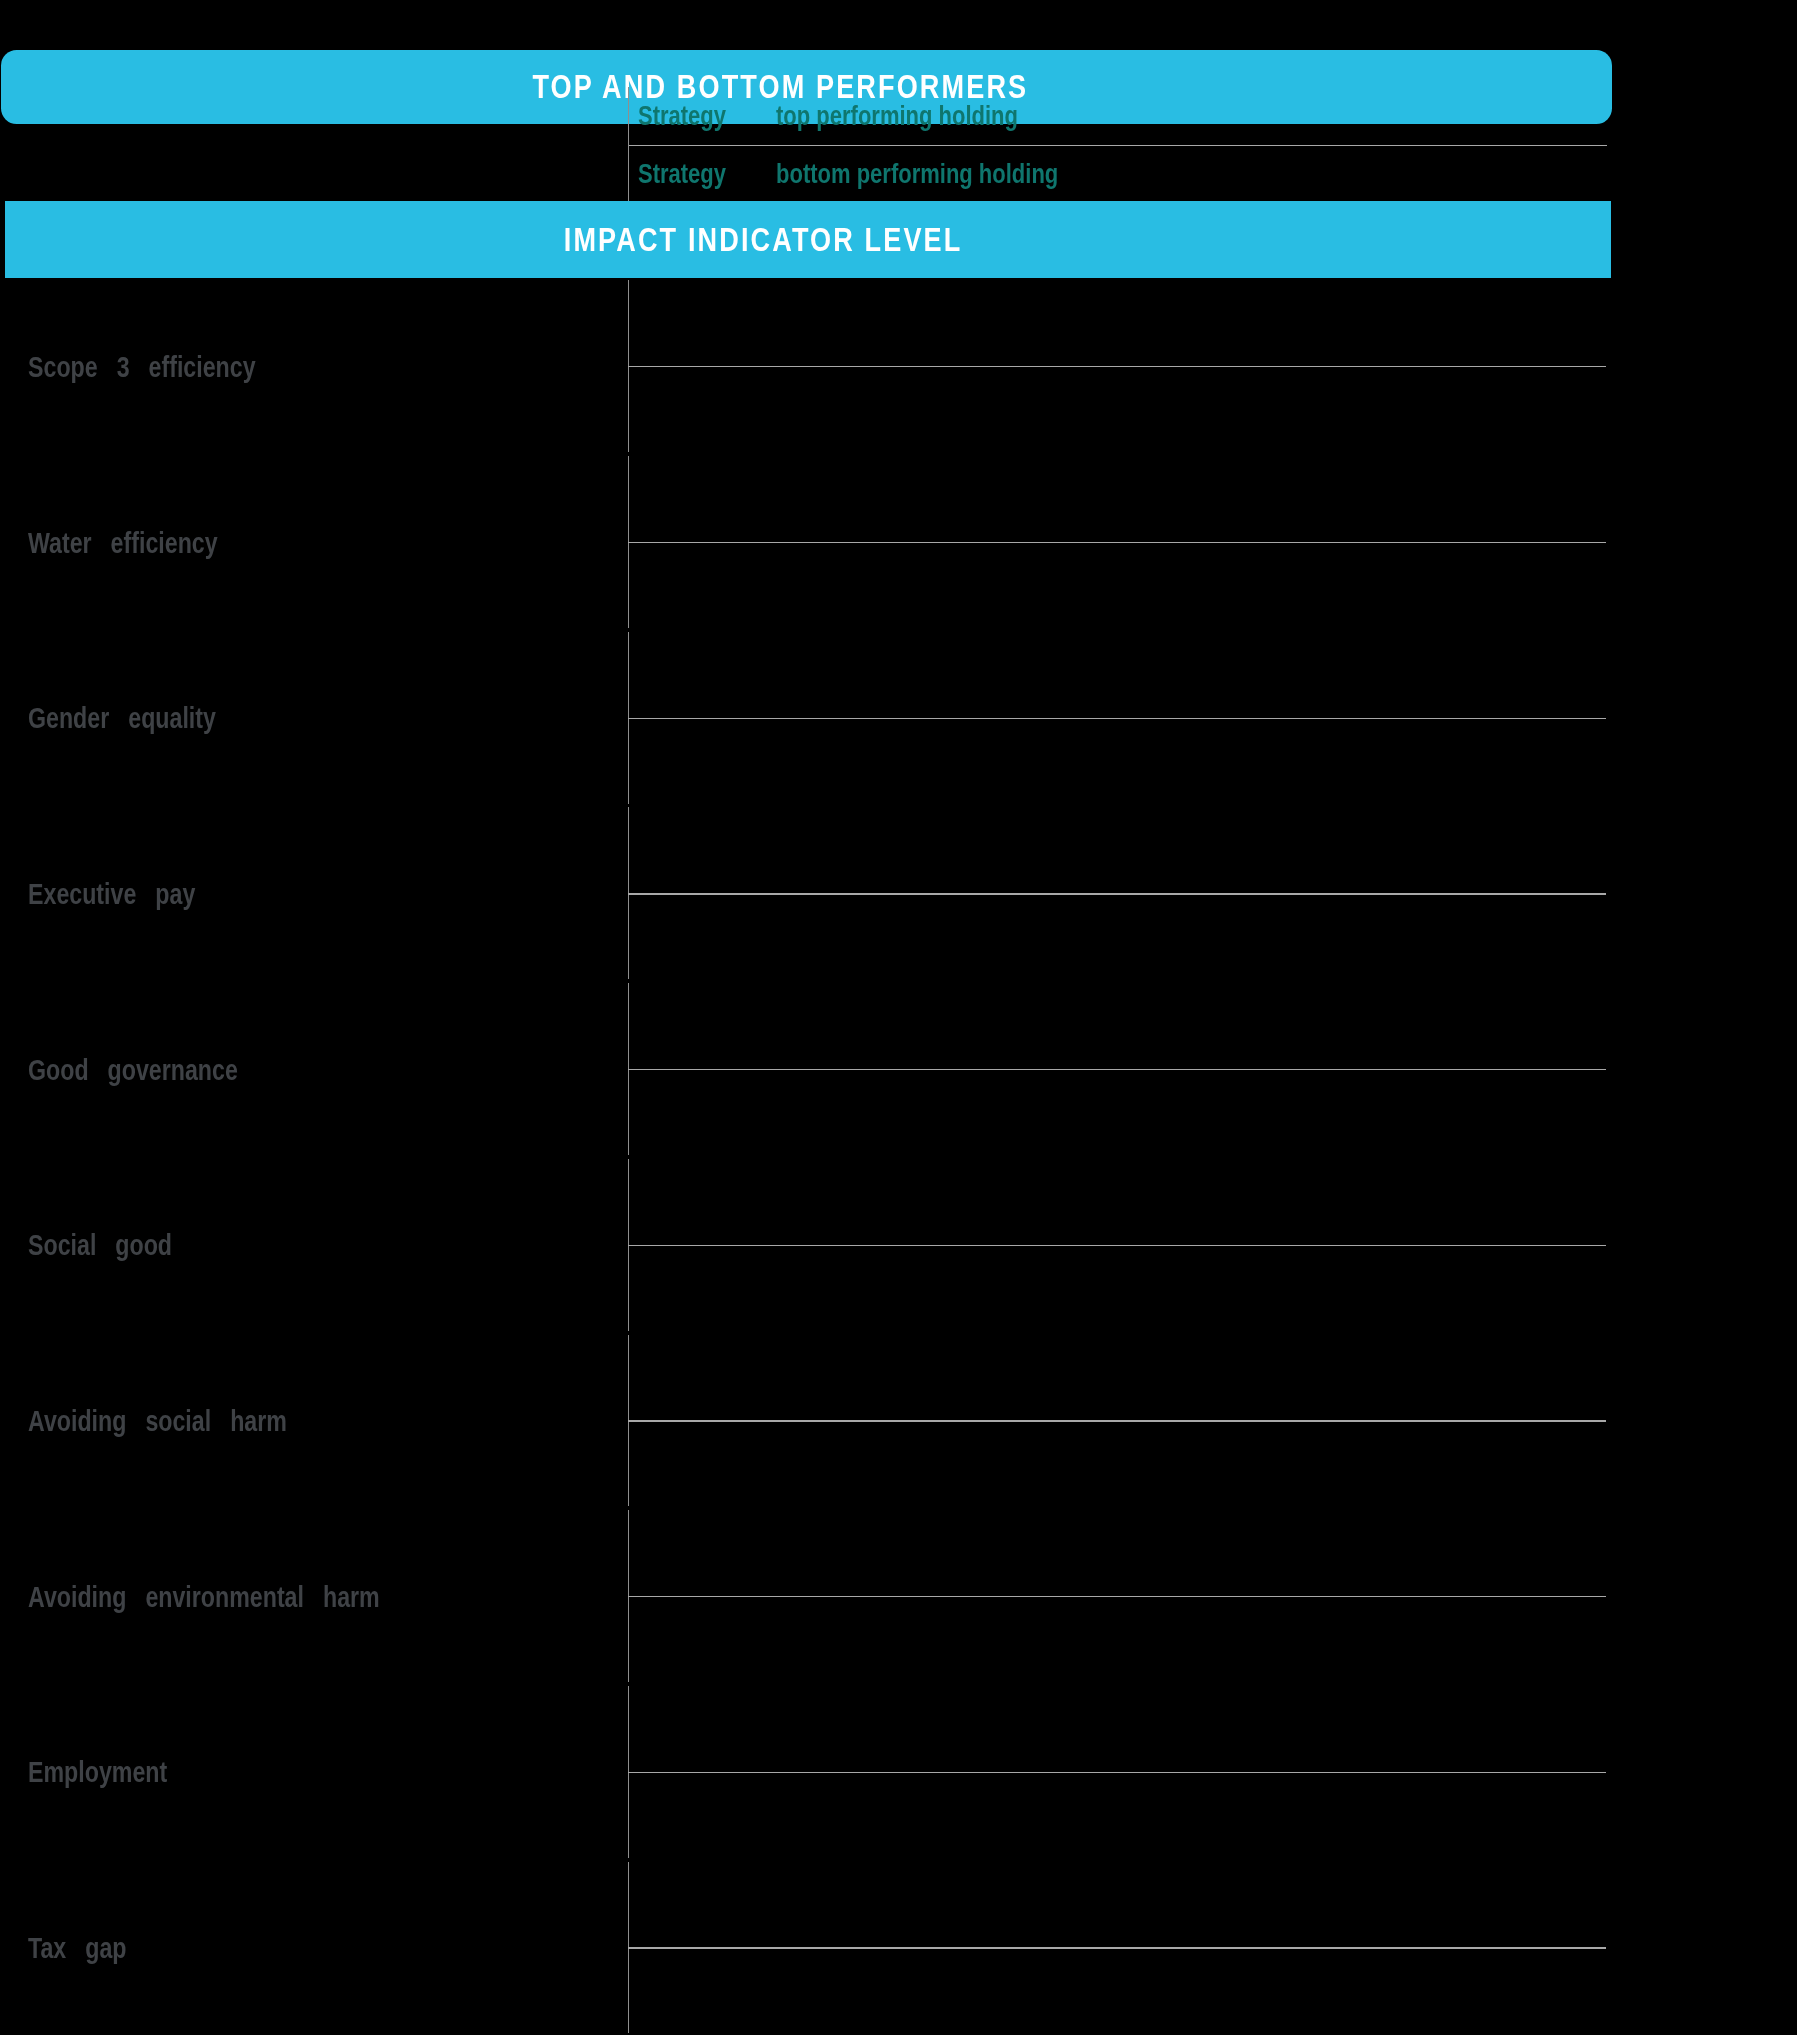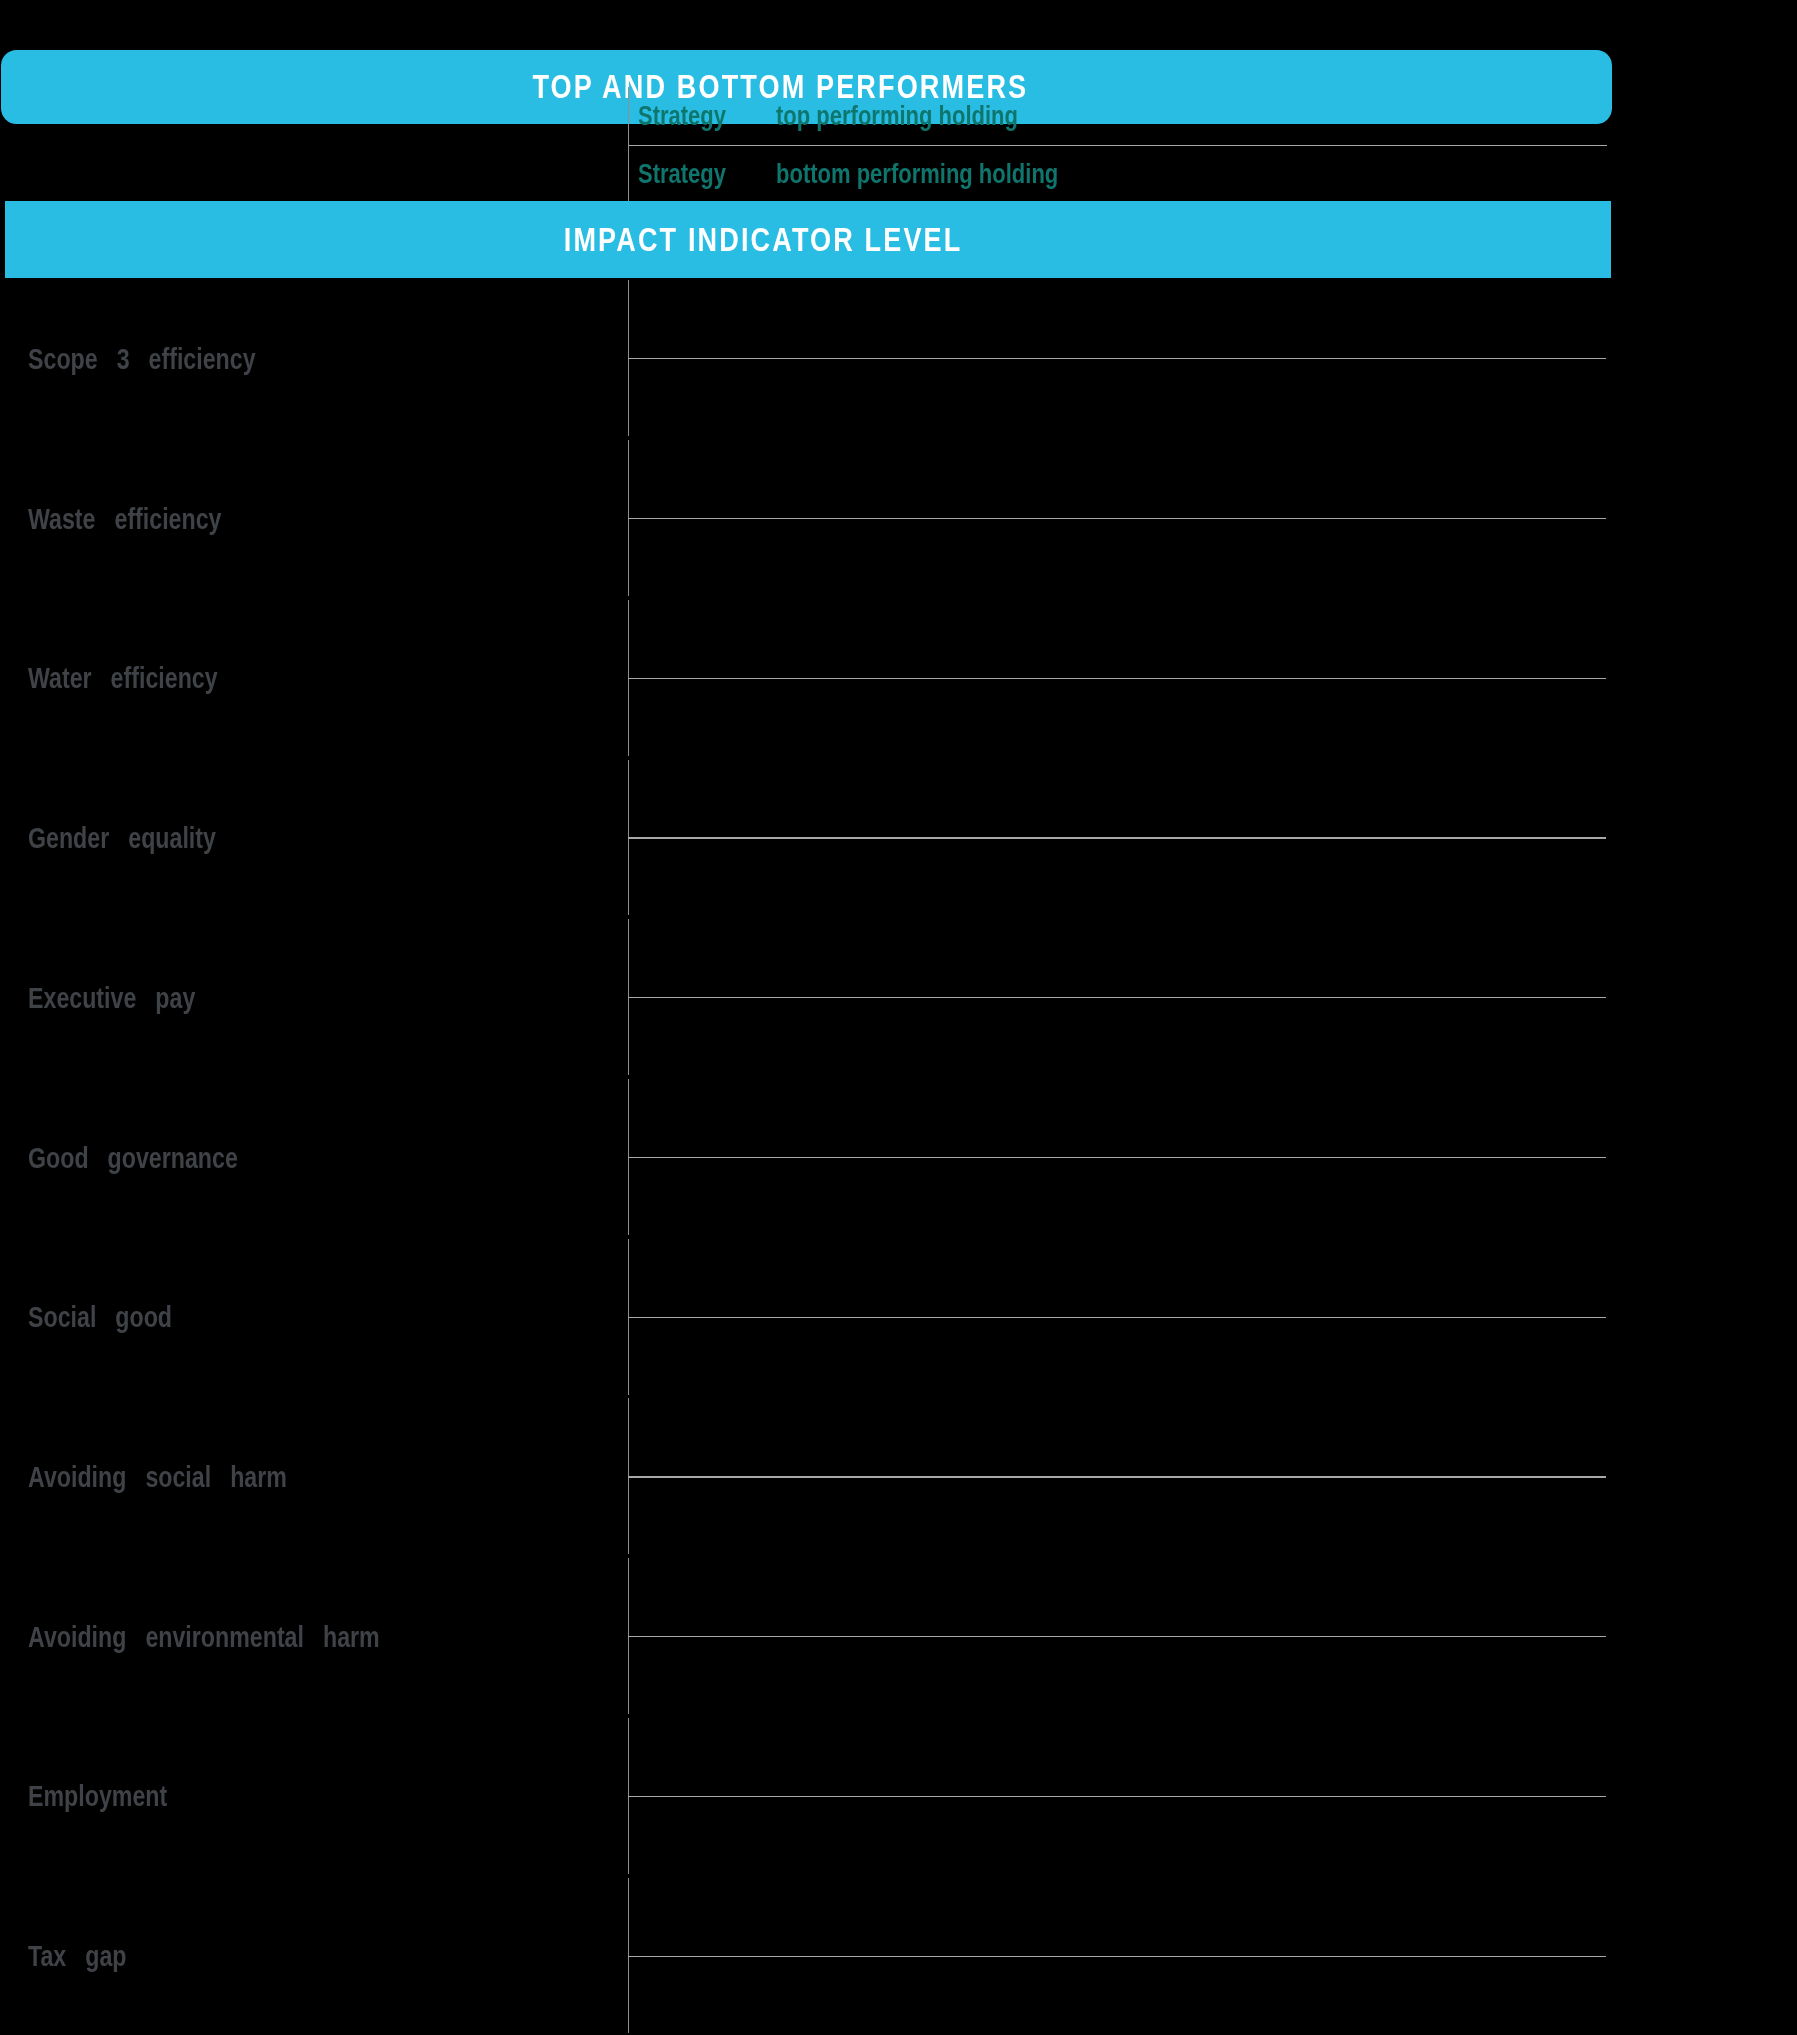--- a/index.html
+++ b/index.html
@@ -159,25 +159,20 @@
   </div>
 
   <div class="rows" id="rows">
 
     <div class="row">
       <div class="label">Scope 3 efficiency</div>
       <div class="cell-vline"></div>
       <div class="cell-hline"></div>
     </div>
 
-    <div class="row">
-      <div class="label">Waste efficiency</div>
-      <div class="cell-vline"></div>
-      <div class="cell-hline"></div>
-    </div>
 
     <div class="row">
       <div class="label">Water efficiency</div>
       <div class="cell-vline"></div>
       <div class="cell-hline"></div>
     </div>
 
     <div class="row">
       <div class="label">Gender equality</div>
       <div class="cell-vline"></div>

